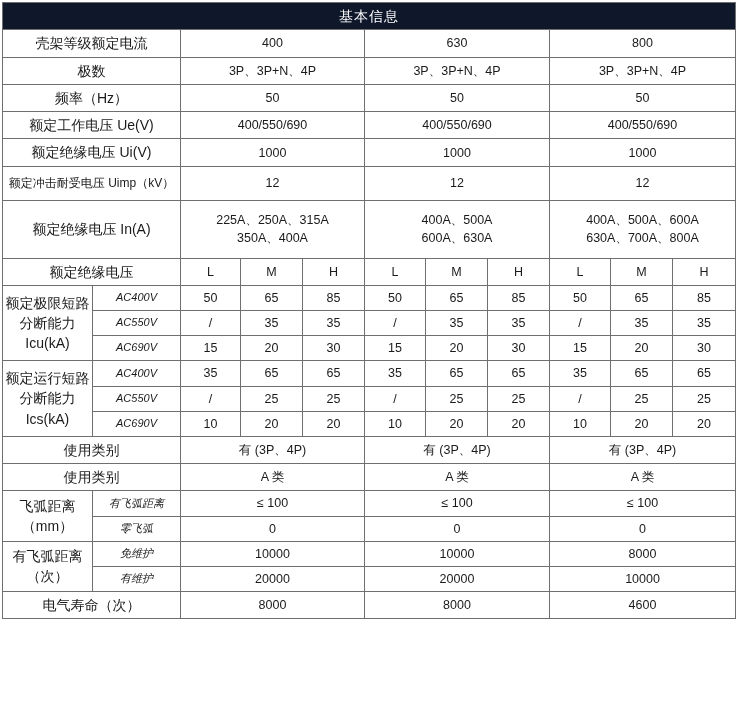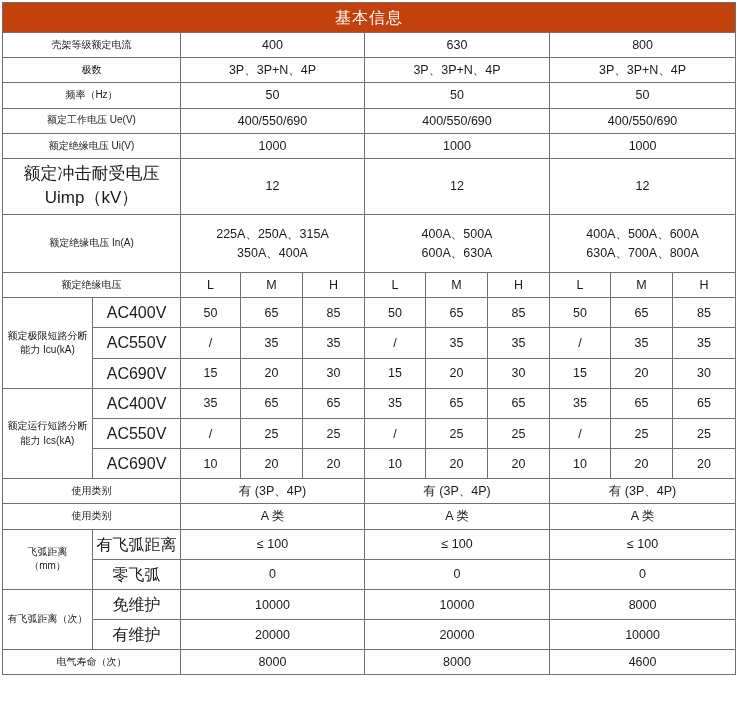--- a/index.html
+++ b/index.html
@@ -26,36 +26,37 @@
   }
   table.spec td, table.spec th {
     border: 1px solid #6f6f6f;
     text-align: center;
     vertical-align: middle;
     padding: 3px 2px;
     line-height: 1.45;
     font-weight: normal;
   }
   .title-cell {
-    background: #c2410c;
+    background: #0f172a;
     color: #ffffff;
-    font-size: 16px;
+    font-size: 14px;
     letter-spacing: 1px;
     padding: 7px 2px;
     border: 1px solid #0d8d84;
   }
   .rowhead {
-    font-size: 10px;
+    font-size: 14px;
   }
   .rowhead-tall {
-    font-size: 17px;
+    font-size: 12px;
     line-height: 1.6;
   }
   .sub {
-    font-size: 16px;
+    font-size: 11px;
+    font-style: italic;
   }
   .val {
     font-size: 12.5px;
   }
   .multi {
     line-height: 1.85;
   }
   .tall { height: 34px; }
   .vtall { height: 58px; }
 </style>

